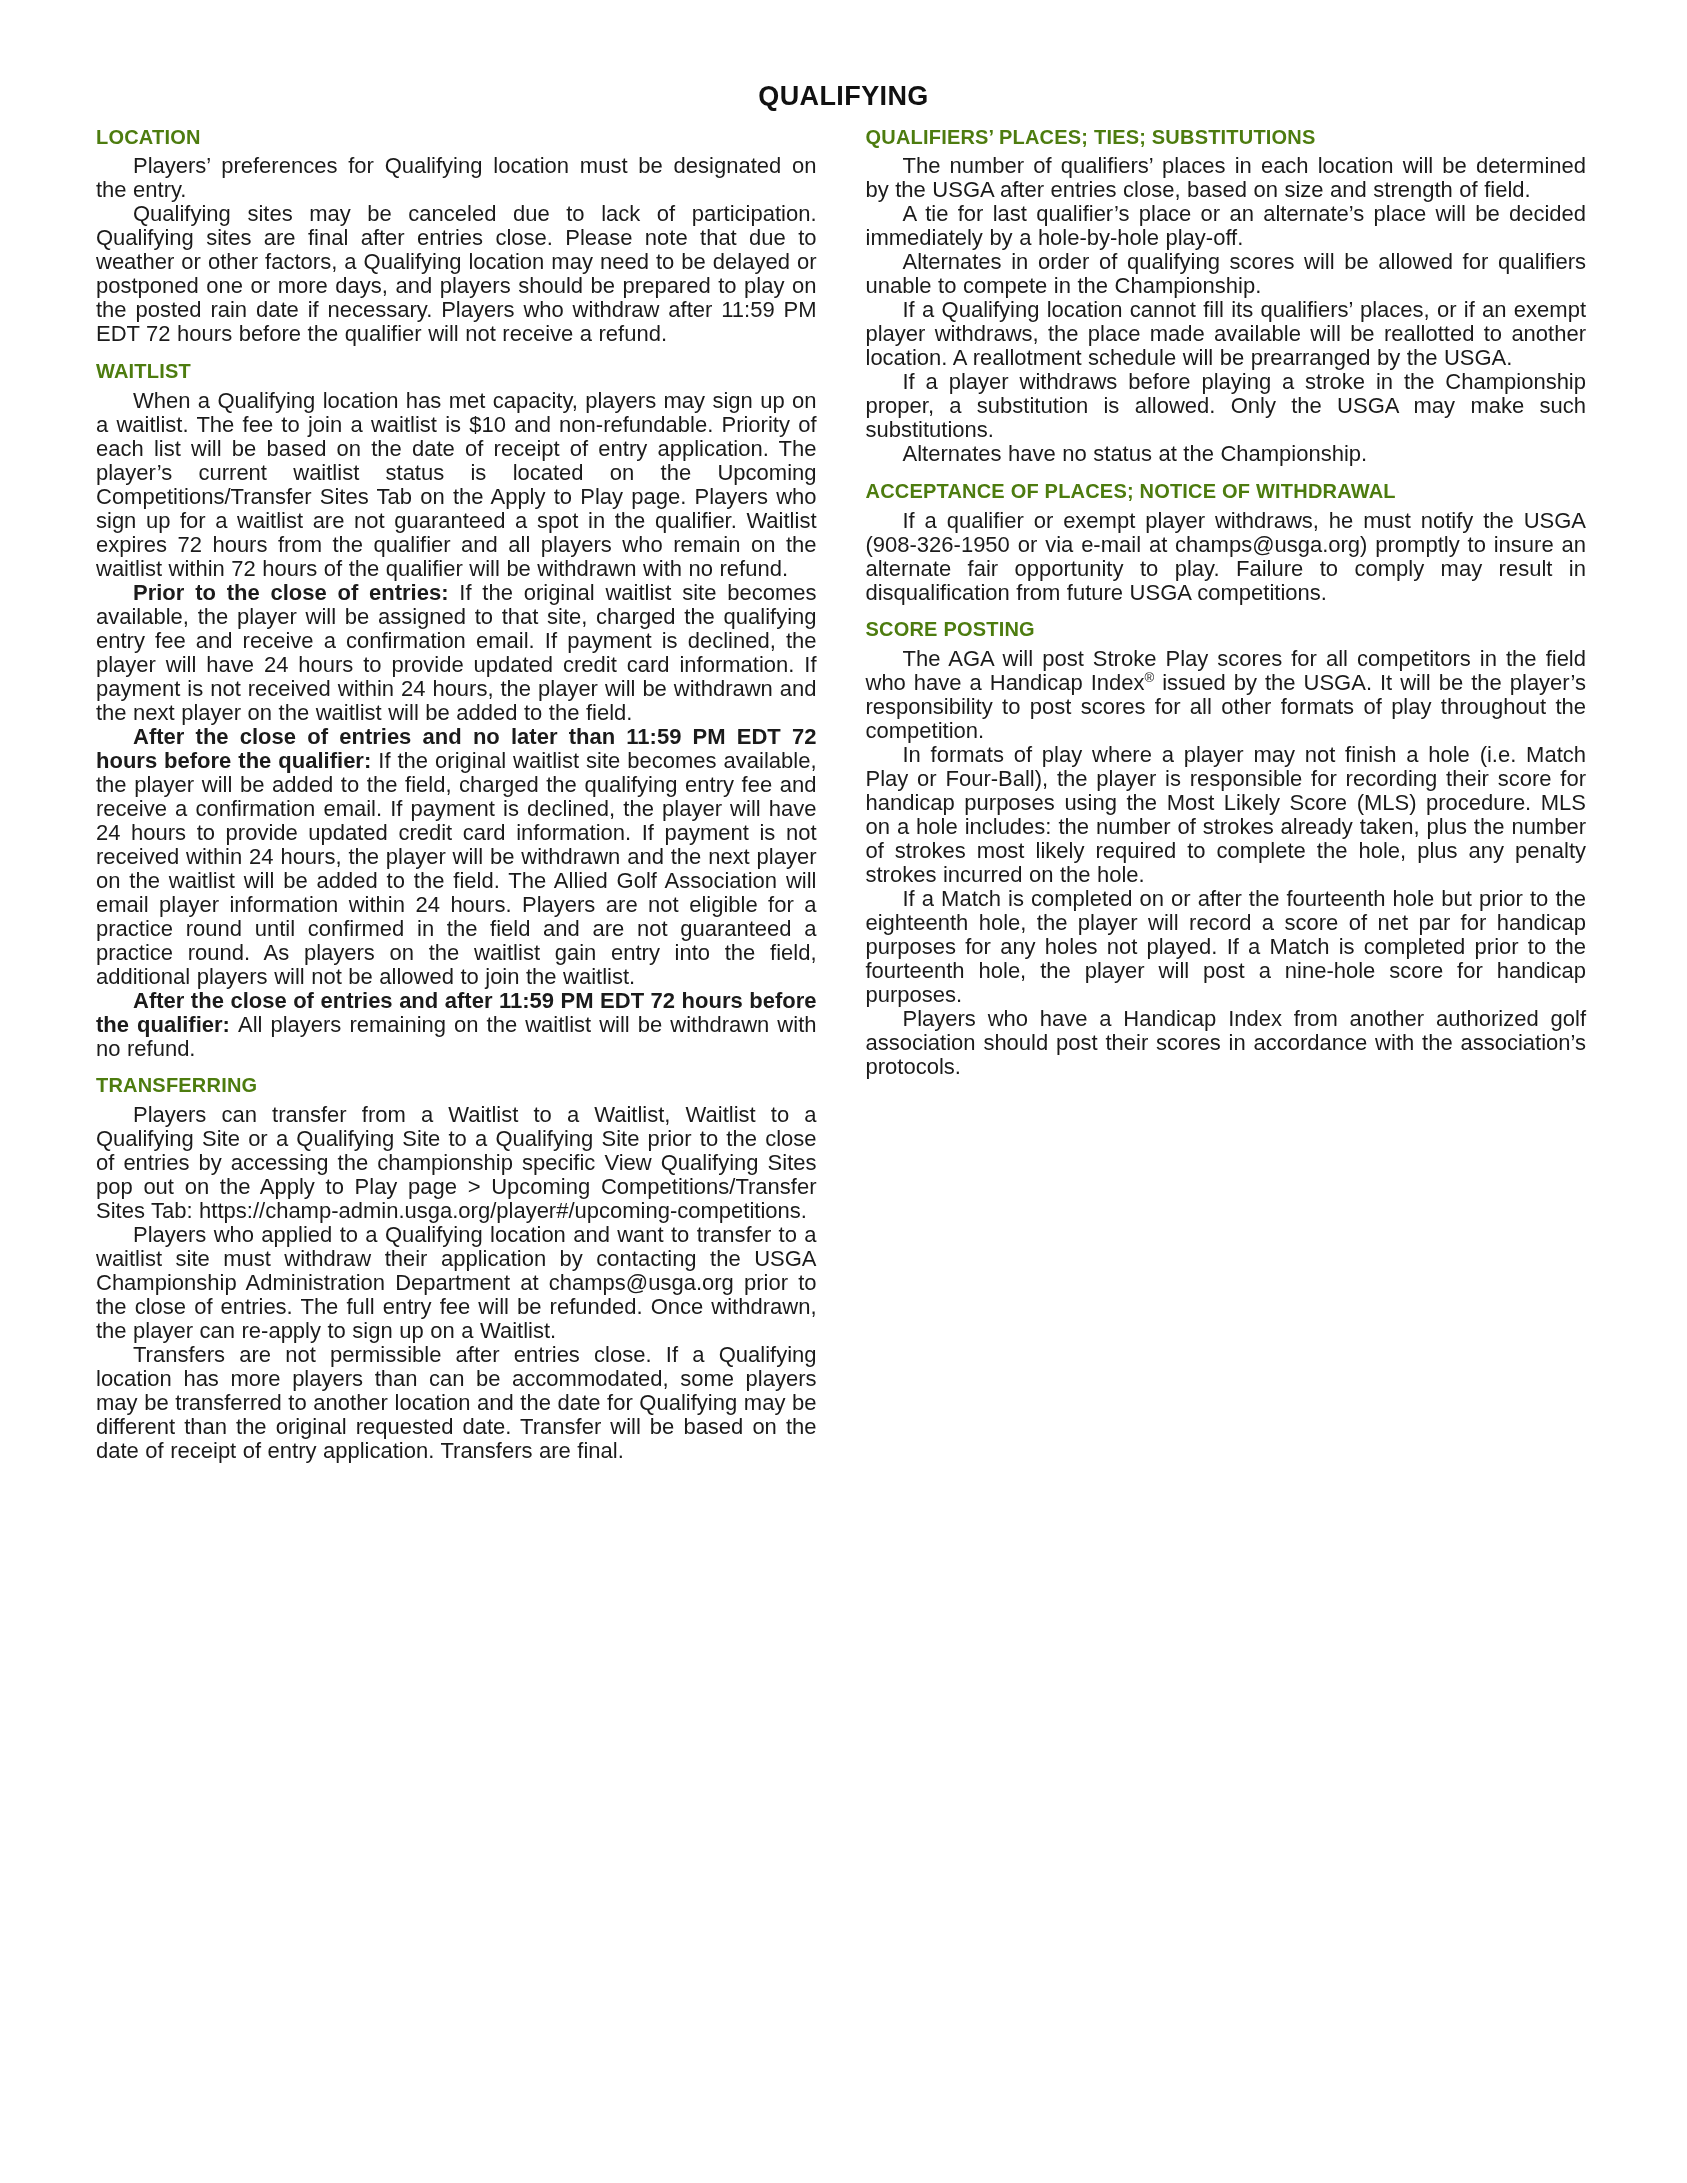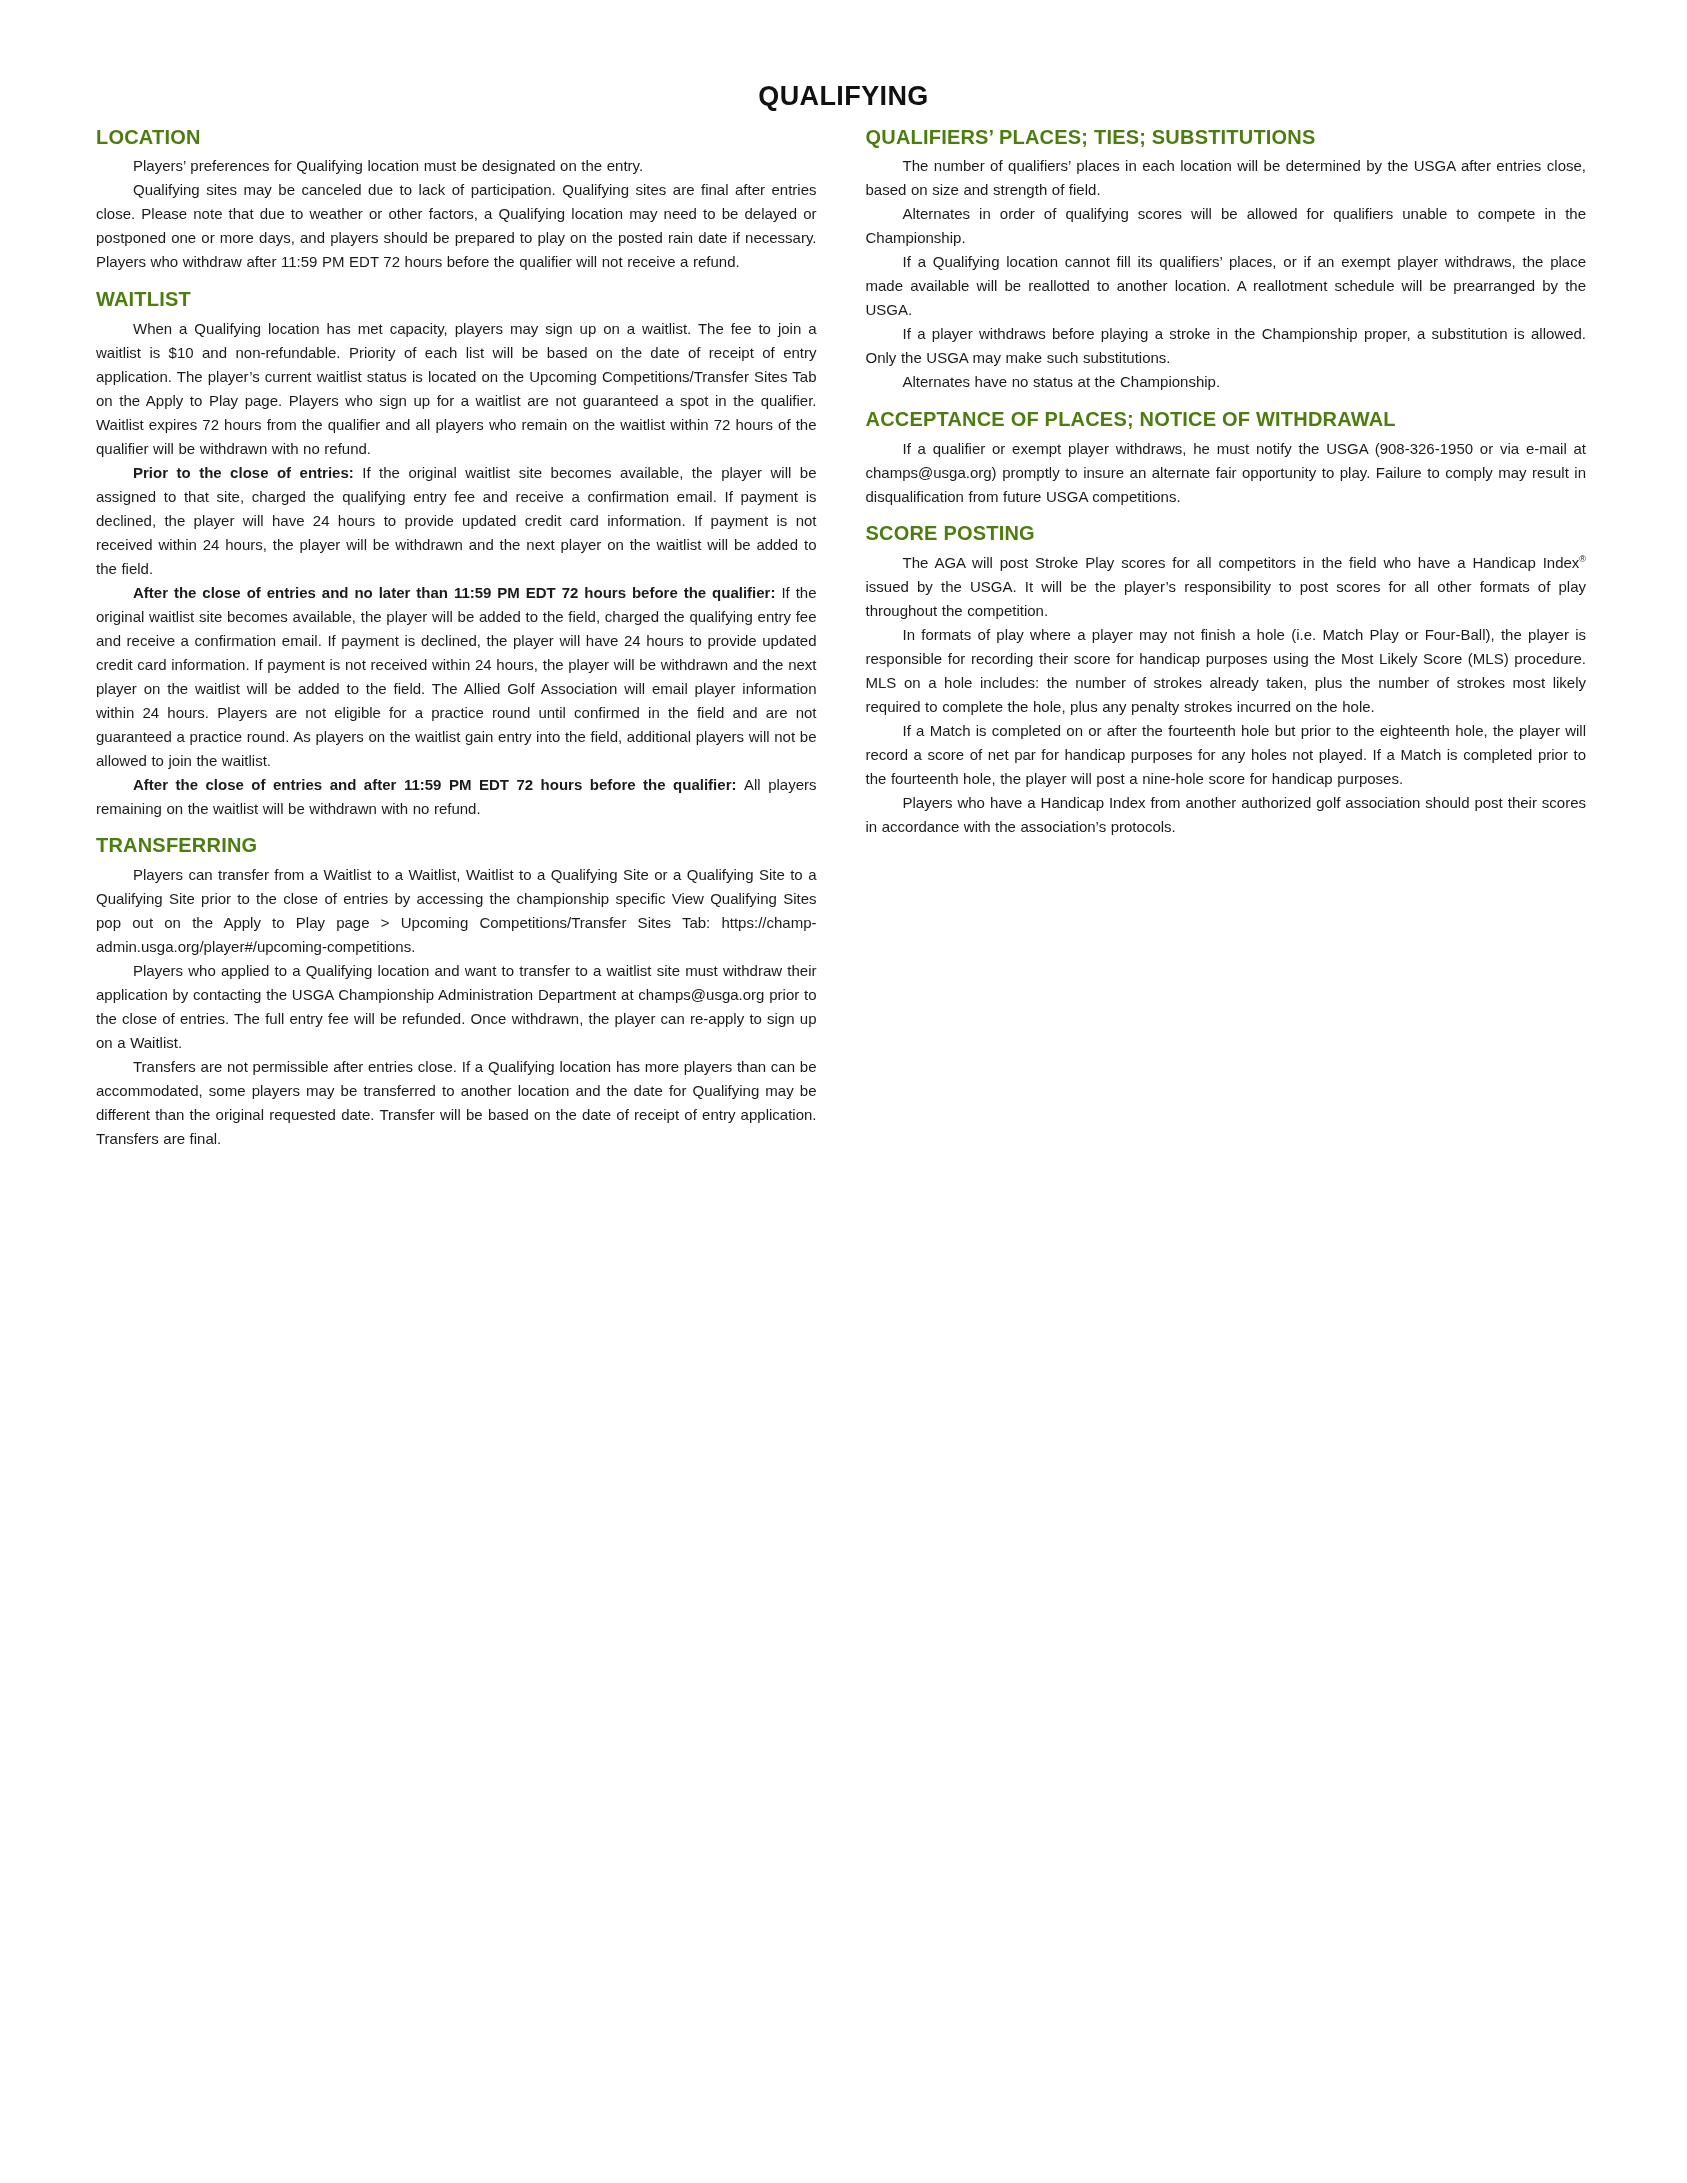--- a/index.html
+++ b/index.html
@@ -16,21 +16,21 @@
     display:flex;gap:49px;padding:13.5px 101px 0 96px;box-sizing:border-box;
   }
   .col{flex:1;min-width:0;}
   .sec{margin:0 0 8.4px 0;}
   .sec-heading{
     font-size:20px;font-weight:700;margin:13.5px 0 5.9px 0;color:#4d7c0f;
     letter-spacing:0.2px;
   }
   .sec:first-child .sec-heading{margin-top:0;}
   .para{
-    font-size:15px;line-height:24px;margin:0;
+    font-size:22px;line-height:24px;margin:0;
     text-align:justify;text-indent:37px;color:#1b1b1b;
     word-spacing:0.4px;
   }
   .para b{font-weight:700;}
   .para sup{font-size:60%;line-height:0;}
 </style>
 </head>
 <body>
 
 <div class="page">
@@ -53,20 +53,21 @@
           <h2 class="sec-heading">TRANSFERRING</h2>
           <p class="para">Players can transfer from a Waitlist to a Waitlist, Waitlist to a Qualifying Site or a Qualifying Site to a Qualifying Site prior to the close of entries by accessing the championship specific View Qualifying Sites pop out on the Apply to Play page &gt; Upcoming Competitions/Transfer Sites Tab: https://champ-admin.usga.org/player#/upcoming-competitions.</p>
           <p class="para">Players who applied to a Qualifying location and want to transfer to a waitlist site must withdraw their application by contacting the USGA Championship Administration Department at champs@usga.org prior to the close of entries. The full entry fee will be refunded. Once withdrawn, the player can re-apply to sign up on a Waitlist.</p>
           <p class="para">Transfers are not permissible after entries close. If a Qualifying location has more players than can be accommodated, some players may be transferred to another location and the date for Qualifying may be different than the original requested date. Transfer will be based on the date of receipt of entry application. Transfers are final.</p>
         </section>
       </div>
     <div class="col" id="col-right">
         <section class="sec">
           <h2 class="sec-heading">QUALIFIERS’ PLACES; TIES; SUBSTITUTIONS</h2>
           <p class="para">The number of qualifiers’ places in each location will be determined by the USGA after entries close, based on size and strength of field.</p>
+          <p class="para">A tie for last qualifier’s place or an alternate’s place will be decided immediately by a hole-by-hole play-off.</p>
           <p class="para">Alternates in order of qualifying scores will be allowed for qualifiers unable to compete in the Championship.</p>
           <p class="para">If a Qualifying location cannot fill its qualifiers’ places, or if an exempt player withdraws, the place made available will be reallotted to another location. A reallotment schedule will be prearranged by the USGA.</p>
           <p class="para">If a player withdraws before playing a stroke in the Championship proper, a substitution is allowed. Only the USGA may make such substitutions.</p>
           <p class="para">Alternates have no status at the Championship.</p>
         </section>
         <section class="sec">
           <h2 class="sec-heading">ACCEPTANCE OF PLACES; NOTICE OF WITHDRAWAL</h2>
           <p class="para">If a qualifier or exempt player withdraws, he must notify the USGA (908-326-1950 or via e-mail at champs@usga.org) promptly to insure an alternate fair opportunity to play. Failure to comply may result in disqualification from future USGA competitions.</p>
         </section>
         <section class="sec">

